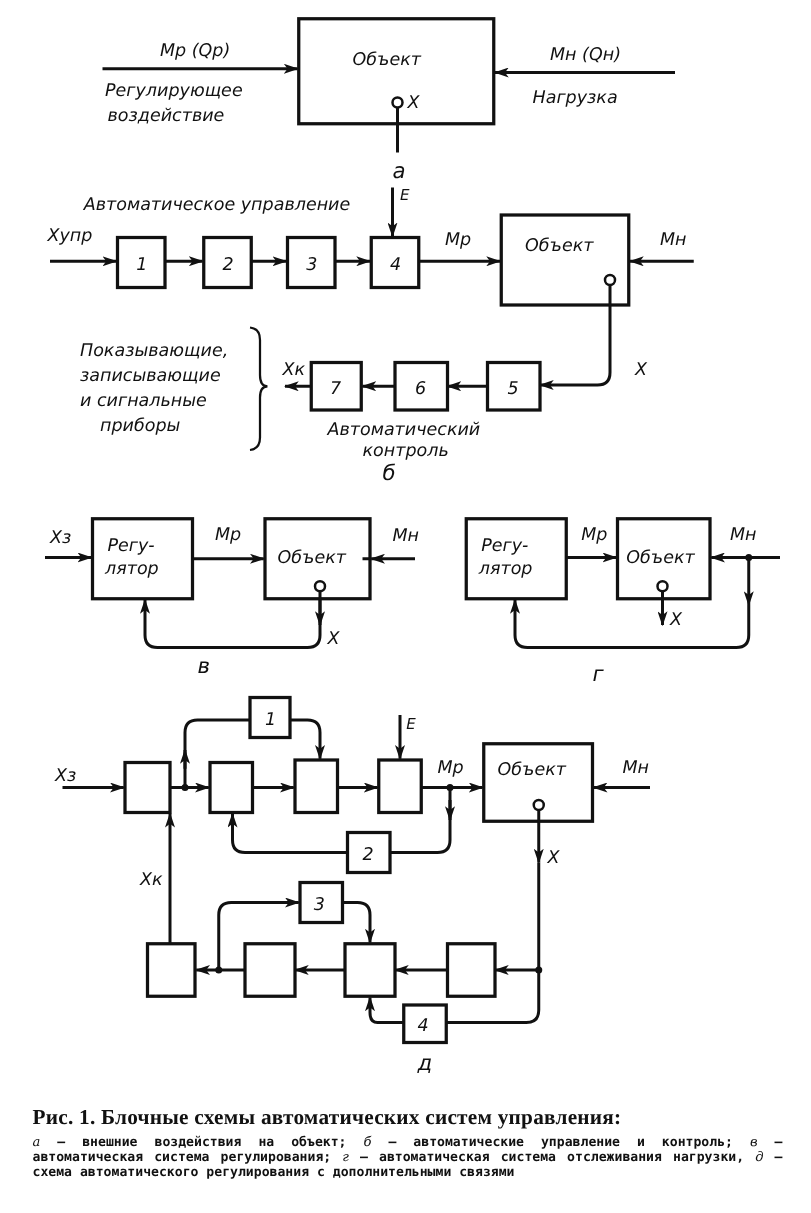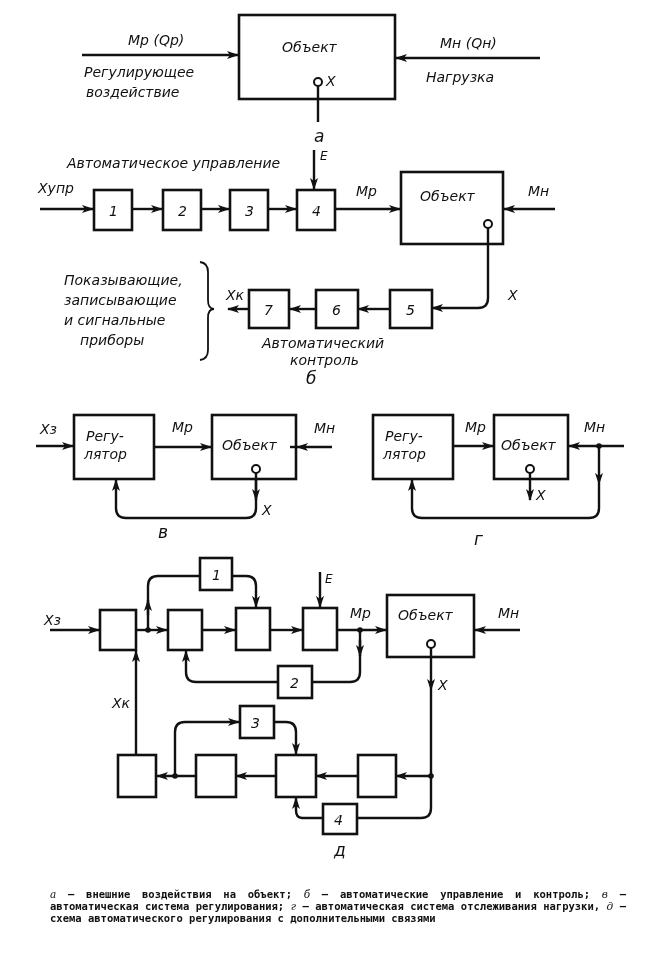--- a/index.html
+++ b/index.html
@@ -7,21 +7,21 @@
   svg { position: absolute; left: 0; top: 0; }
   .lbl { font-family: "DejaVu Sans", sans-serif; font-style: italic; font-size: 14px; fill: #111; }
   .lbl-sm { font-family: "DejaVu Sans", sans-serif; font-style: italic; font-size: 12px; fill: #111; }
   .lbl-big { font-family: "DejaVu Sans", sans-serif; font-style: italic; font-size: 17px; fill: #111; }
   .box { fill: #fff; stroke: #111; stroke-width: 2.6; }
   .wire { fill: none; stroke: #111; stroke-width: 2.4; }
   .dot { fill: #111; }
   .port { fill: #fff; stroke: #111; stroke-width: 2; }
   .caption { position: absolute; left: 26px; top: 884px; width: 600px; }
   .cap-title { font-family: "Liberation Serif", serif; font-size: 17px; font-weight: bold; letter-spacing: 0.2px; color: #111; }
-  .cap-body { font-family: "DejaVu Sans Mono", monospace; font-size: 10.5px; font-weight: bold; line-height: 12px; color: #111; text-align: justify; margin-top: 4px; margin-left: 24px; }
+  .cap-body { font-family: "DejaVu Sans Mono", monospace; font-size: 10.5px; font-weight: bold; line-height: 12px; color: #111; text-align: justify; margin-top: 4px; }
   .cap-body i { font-family: "DejaVu Serif", serif; font-style: italic; font-weight: normal; }
 </style>
 </head>
 <body>
 
 <svg width="649" height="880" viewBox="0 0 649 880">
   <defs>
     <marker id="arr" viewBox="0 0 12 8" refX="11" refY="4" markerWidth="12" markerHeight="8" markerUnits="userSpaceOnUse" orient="auto">
       <path d="M0,0 L12,4 L0,8 L3,4 Z" fill="#111"></path>
     </marker>
@@ -180,16 +180,17 @@
     <text class="lbl" x="251" y="728">3</text>
     <path class="wire" d="M274,722 L286,722 Q296,722 296,732 L296,754" marker-end="url(#arr)"></path>
     <rect class="box" x="118" y="755" width="38" height="42"></rect>
     <line class="wire" x1="136" y1="755" x2="136" y2="651" marker-end="url(#arr)"></line>
     <text class="lbl" x="112" y="708">Xк</text>
     <text class="lbl-big" x="334" y="856">д</text>
   </g>
 </svg>
 
 <div class="caption">
+  <div class="cap-title">Рис. 1. Блочные схемы автоматических систем управления:</div>
   <div class="cap-body">
     <i>а</i><span> — внешние воздействия на объект; </span><i>б</i><span> — автоматические управление и контроль; </span><i>в</i><span> — автоматическая система регулирования; </span><i>г</i><span> — автоматическая система отслеживания нагрузки, </span><i>д</i><span> — схема автоматического регулирования с дополнительными связями</span>
   </div>
 </div>
 
 </body></html>

